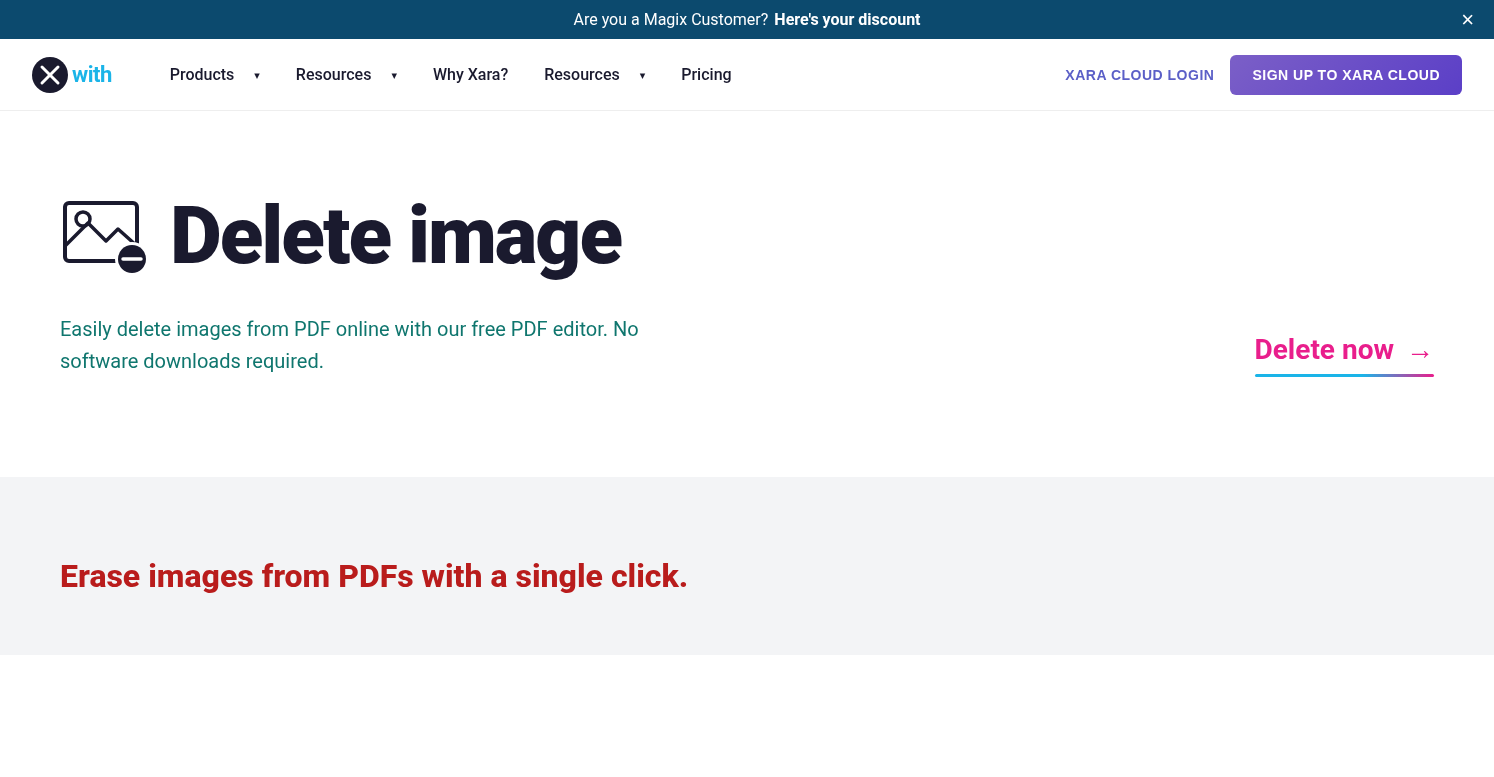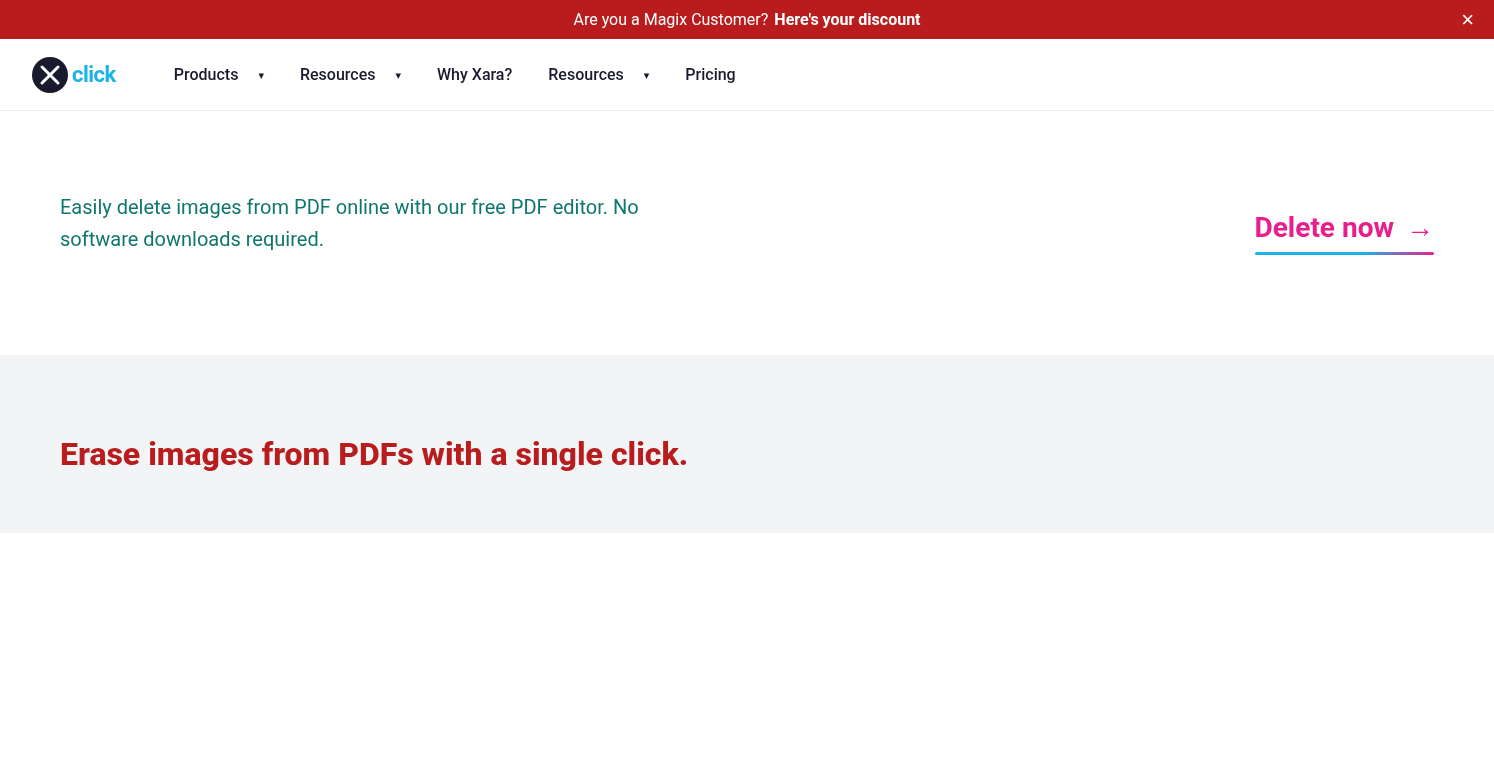--- a/index.html
+++ b/index.html
@@ -1,20 +1,20 @@
 <!DOCTYPE html>
 <html><head>
   <meta charset="utf-8">
   <style>
     * { margin: 0; padding: 0; box-sizing: border-box; }
     body { font-family: -apple-system, BlinkMacSystemFont, 'Segoe UI', Roboto, Arial, sans-serif; background: #fff; }
 
     
     .top-banner {
-      background: #b91c1c;
+      background: #0c4a6e;
       color: #fff;
       text-align: center;
       padding: 10px 20px;
       font-size: 16px;
       display: flex;
       align-items: center;
       justify-content: center;
       gap: 6px;
       position: relative;
     }
@@ -203,21 +203,21 @@
 </div>
 
 <nav>
   <a class="nav-logo" href="#">
     <div class="logo-icon">
       <svg width="22" height="22" viewBox="0 0 22 22" fill="none">
         <line x1="3" y1="3" x2="19" y2="19" stroke="white" stroke-width="3" stroke-linecap="round"></line>
         <line x1="19" y1="3" x2="3" y2="19" stroke="white" stroke-width="3" stroke-linecap="round"></line>
       </svg>
     </div>
-    <span class="logo-text">click</span>
+    <span class="logo-text">with</span>
   </a>
 
   <div class="nav-links">
     <a class="nav-item" href="#">
       <span>Products</span>
       <span class="chevron">▾</span>
     </a>
     <a class="nav-item" href="#">
       <span>Resources</span>
       <span class="chevron">▾</span>
@@ -227,23 +227,42 @@
     </a>
     <a class="nav-item" href="#">
       <span>Resources</span>
       <span class="chevron">▾</span>
     </a>
     <a class="nav-item" href="#">
       <span>Pricing</span>
     </a>
   </div>
 
+  <div class="nav-actions">
+    <button class="btn-login">XARA CLOUD LOGIN</button>
+    <button class="btn-signup">SIGN UP TO XARA CLOUD</button>
+  </div>
 </nav>
 
 <section class="hero">
+  <div class="hero-title-row">
+    <svg class="hero-icon" viewBox="0 0 90 90" fill="none" xmlns="http://www.w3.org/2000/svg">
+
+      <rect x="5" y="12" width="72" height="58" rx="4" stroke="#1a1a2e" stroke-width="4" fill="none"></rect>
+
+      <polyline points="5,55 28,32 46,50 58,38 77,55" stroke="#1a1a2e" stroke-width="3.5" fill="none" stroke-linejoin="round"></polyline>
+
+      <circle cx="23" cy="28" r="7" stroke="#1a1a2e" stroke-width="3.5" fill="none"></circle>
+
+      <circle cx="72" cy="68" r="16" fill="white" stroke="white" stroke-width="2"></circle>
+      <circle cx="72" cy="68" r="14" fill="#1a1a2e"></circle>
+      <line x1="63" y1="68" x2="81" y2="68" stroke="white" stroke-width="3.5" stroke-linecap="round"></line>
+    </svg>
+    <h1 class="hero-title">Delete image</h1>
+  </div>
 
   <div class="hero-body">
     <p class="hero-desc">Easily delete images from PDF online with our free PDF editor. No software downloads required.</p>
     <div class="hero-cta">
       <a class="cta-link" href="#">
         <span>Delete now</span>
         <span class="arrow">→</span>
       </a>
       <div class="cta-underline"></div>
     </div>

